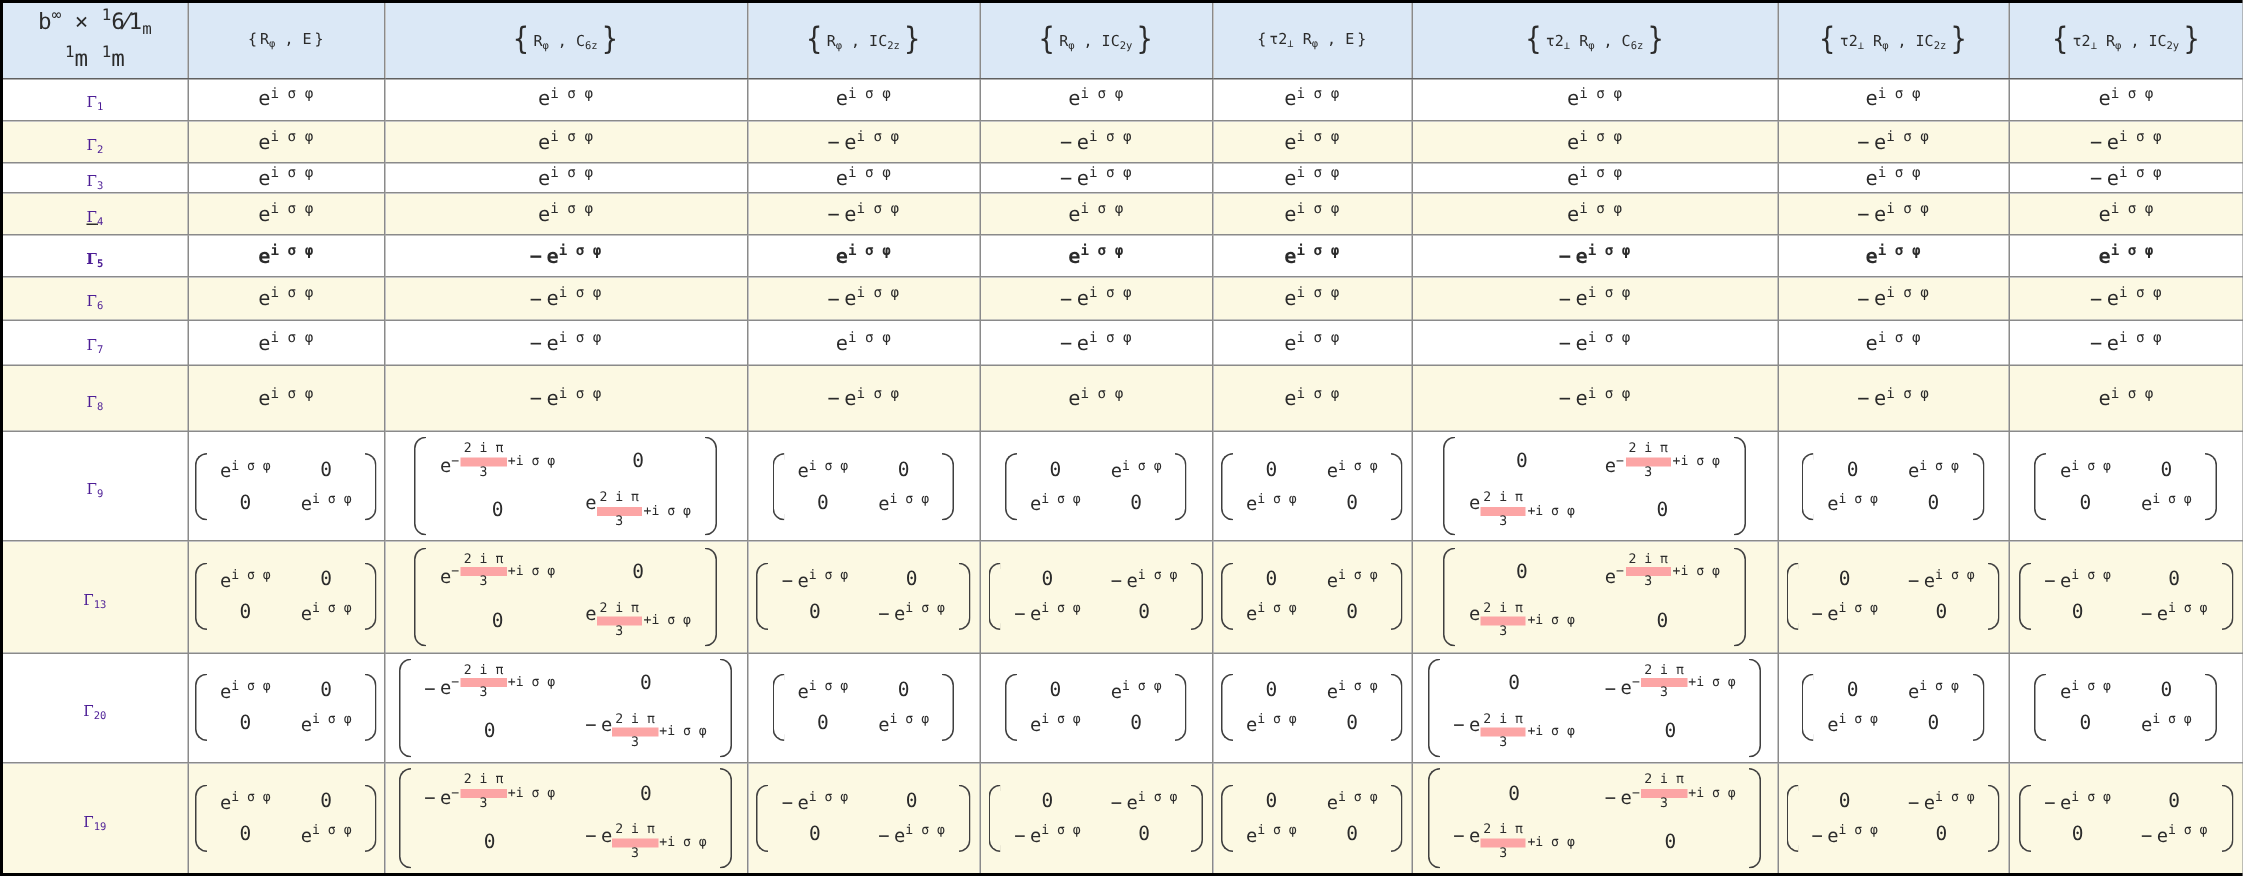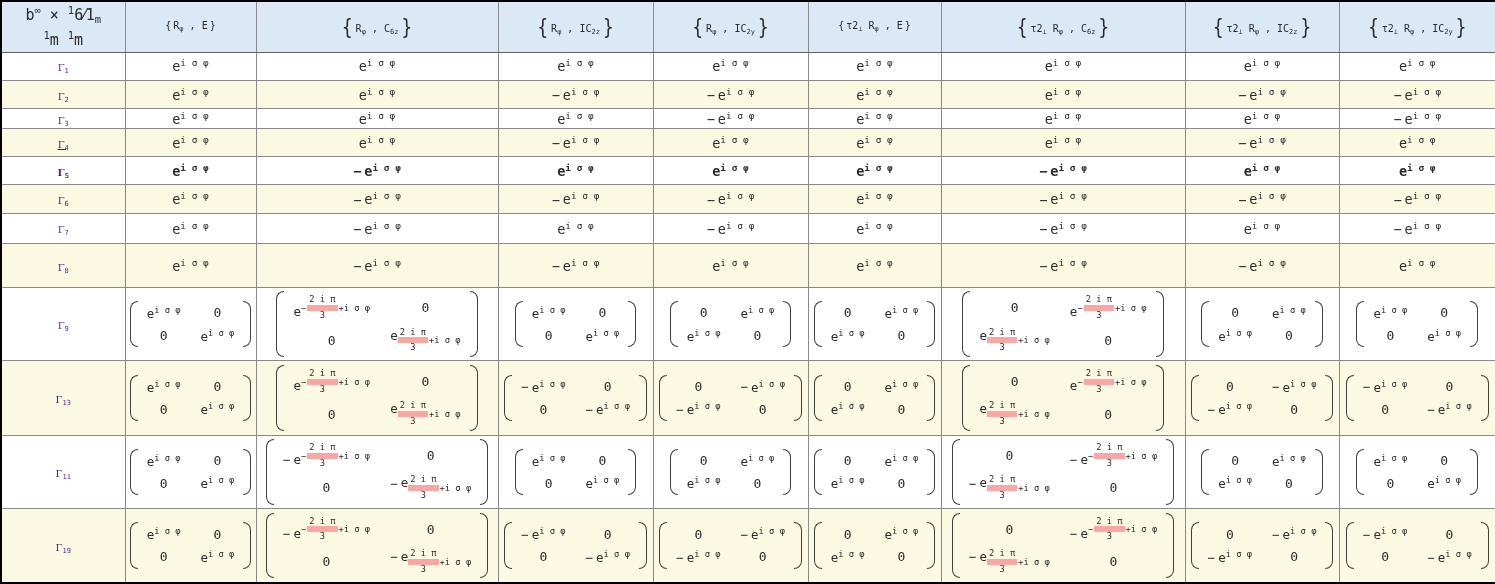--- a/index.html
+++ b/index.html
@@ -325,21 +325,21 @@
               <span class="mgrid">
                 <span class="m"><span class="neg">−</span><span class="base-e">e</span><span class="sp">i σ φ</span></span>
                 <span class="m zero">0</span>
                 <span class="m zero">0</span>
                 <span class="m"><span class="neg">−</span><span class="base-e">e</span><span class="sp">i σ φ</span></span>
               </span>
               <span class="pr"></span>
             </span></td>
         </tr>
         <tr class="plain" style="height: 73px;">
-          <td><span class="rowlabel"><span class="tk">Γ</span><span class="sb tk">11</span></span></td>
+          <td><span class="rowlabel"><span class="tk">Γ</span><span class="sb tk">20</span></span></td>
           <td class="mcell"><span class="mx">
               <span class="pl"></span>
               <span class="mgrid">
                 <span class="m"><span class="base-e">e</span><span class="sp">i σ φ</span></span>
                 <span class="m zero">0</span>
                 <span class="m zero">0</span>
                 <span class="m"><span class="base-e">e</span><span class="sp">i σ φ</span></span>
               </span>
               <span class="pr"></span>
             </span></td>

